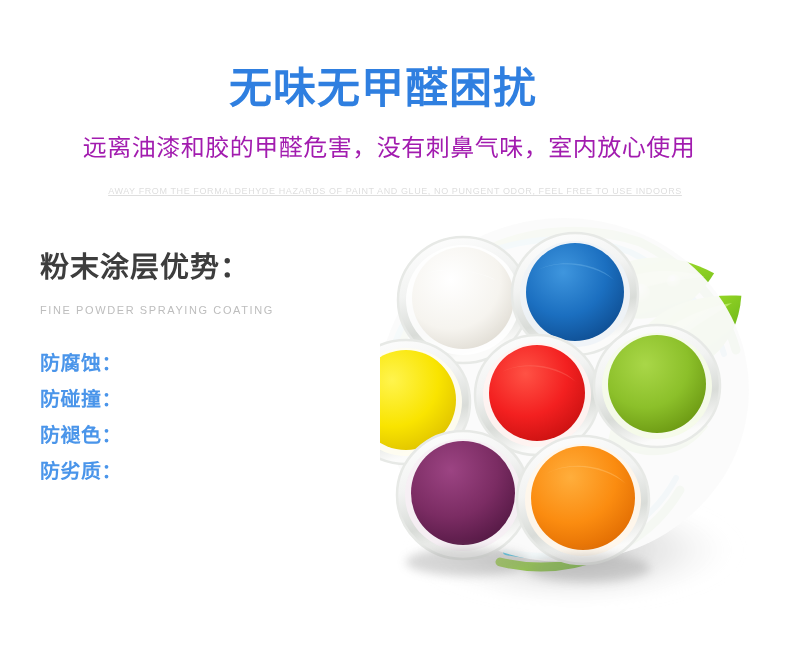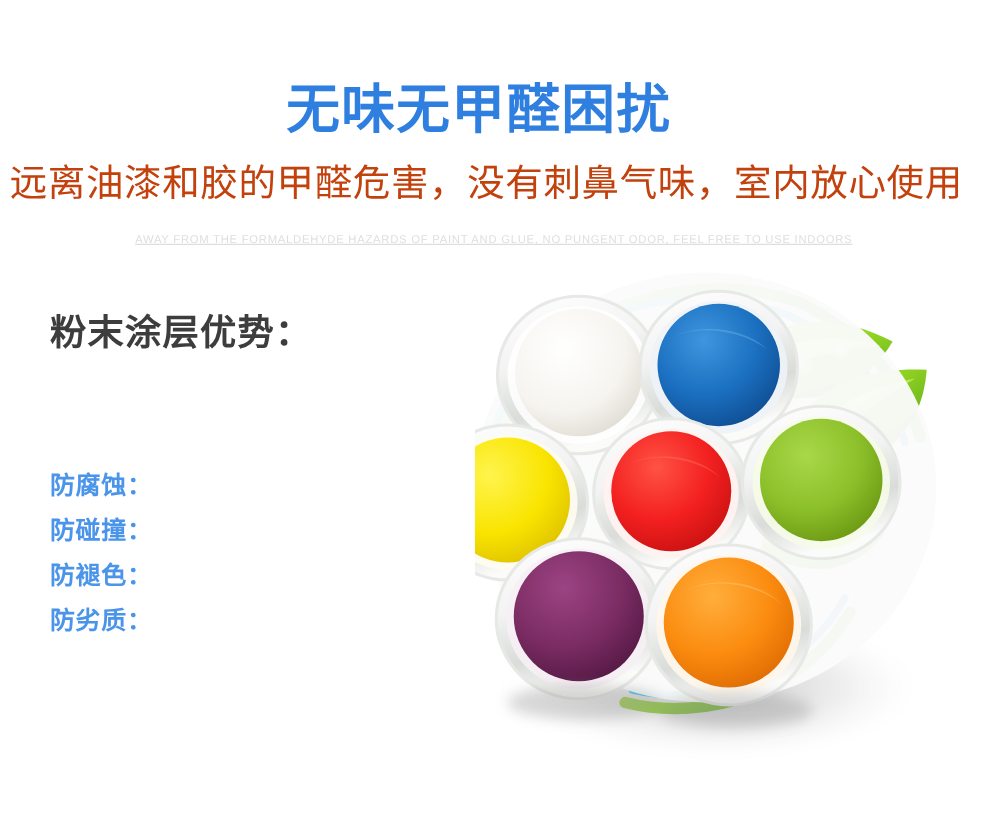--- a/index.html
+++ b/index.html
@@ -37,23 +37,23 @@
     font-weight: bold;
     color: #2f7fe0;
     letter-spacing: 1px;
     white-space: nowrap;
   }
   .subline {
     position: absolute;
     left: 0;
     top: 133px;
     width: 778px;
-    font-size: 30px;
+    font-size: 24px;
     line-height: 30px;
-    color: #c2410c;
+    color: #a21caf;
     letter-spacing: 0.5px;
     white-space: nowrap;
   }
   .subline-en {
     position: absolute;
     left: 0;
     top: 184px;
     width: 790px;
     font-size: 9px;
     line-height: 14px;
@@ -83,21 +83,21 @@
     line-height: 16px;
     color: #bdbdbd;
     letter-spacing: 1.6px;
   }
   .feature-list {
     margin: 0;
     padding: 0;
     list-style: none;
     position: absolute;
     left: 0;
-    top: 124px;
+    top: 99px;
     width: 330px;
   }
   .feature-row {
     display: flex;
     align-items: baseline;
     height: 36px;
     white-space: nowrap;
   }
   .feature-key {
     font-size: 20px;
@@ -135,20 +135,21 @@
 <div id="page">
 
   <div class="header">
     <div class="headline">无味无甲醛困扰</div>
     <div class="subline">远离油漆和胶的甲醛危害，没有刺鼻气味，室内放心使用</div>
     <div class="subline-en">AWAY FROM THE FORMALDEHYDE HAZARDS OF PAINT AND GLUE, NO PUNGENT ODOR, FEEL FREE TO USE INDOORS</div>
   </div>
 
   <div class="features">
     <div class="features-title">粉末涂层优势：</div>
+    <div class="features-subtitle">FINE POWDER SPRAYING COATING</div>
 
     <ul class="feature-list">
       <li class="feature-row">
         <span class="feature-key">防腐蚀</span>
         <span class="feature-colon">：</span>
       </li>
       <li class="feature-row">
         <span class="feature-key">防碰撞</span>
         <span class="feature-colon">：</span>
       </li>

